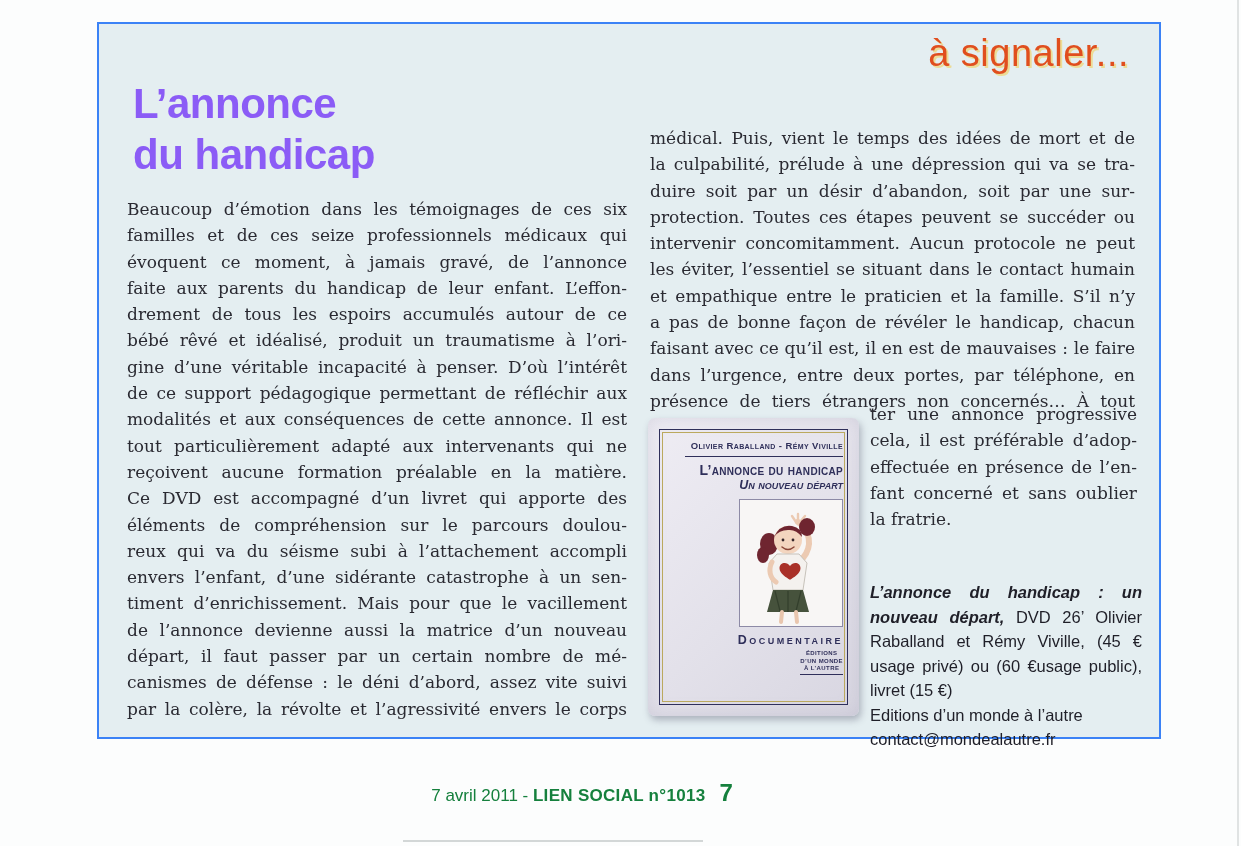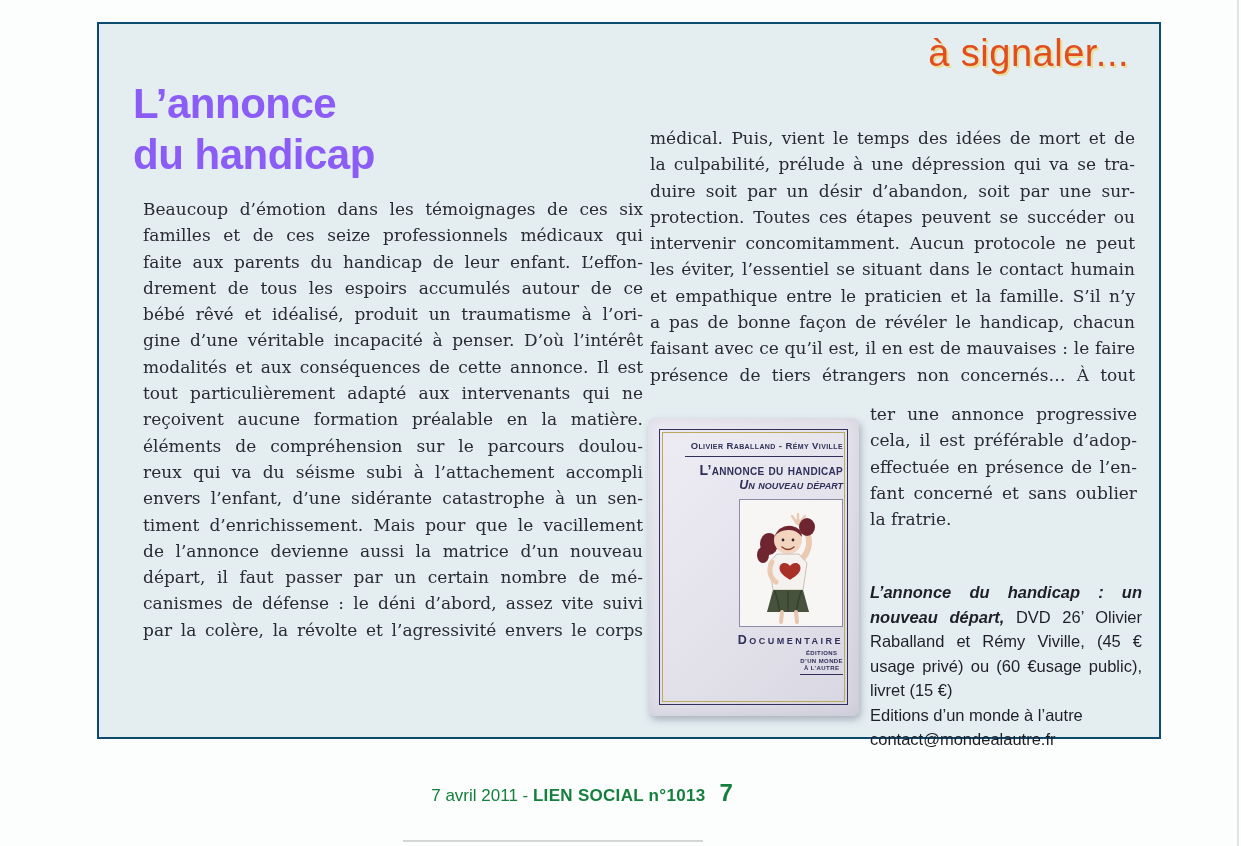--- a/index.html
+++ b/index.html
@@ -9,39 +9,39 @@
     background:#fcfdfd;
     overflow:hidden;
     font-family:"Liberation Sans", sans-serif;
   }
 
   
   .scan-page {
     position:absolute; left:97px; top:22px;
     width:1064px; height:717px;
     background:#e4eef1;
-    border:2px solid #0c4a6e;
+    border:2px solid #3b82f6;
   }
 
   .signaler {
     position:absolute; top:8px; right:30px;
     font-size:38px; font-weight:500; letter-spacing:0.5px;
     color:#e04e1e;
     text-shadow:2px 2px 0 rgba(246,198,40,0.45);
   }
 
   .article-title {
     position:absolute; left:34px; top:54px;
     font-size:42px; font-weight:600; letter-spacing:-0.5px;
     line-height:1.22; color:#8b5cf6;
   }
 
   
   .textcol { position:absolute; }
-  .col-left  { left:44px;  top:172px; width:500px; }
+  .col-left  { left:28px;  top:172px; width:500px; }
   .col-right { left:551px; top:101px; width:485px; }
   .wrap-text { left:771px; top:377px; width:267px; }
 
   .jline {
     font-family:"DejaVu Serif", serif;
     font-size:17px; line-height:26.3px; height:26.3px;
     color:#2a2a32;
     text-align:justify; text-align-last:justify;
     overflow:hidden;
   }
@@ -115,47 +115,51 @@
 
 <div class="scan-page">
 
   <div class="signaler">à signaler...</div>
 
   <h1 class="article-title"><span>L’annonce</span><br><span>du handicap</span></h1>
 
   <div class="textcol col-left">
       <div class="jline">Beaucoup d’émotion dans les témoignages de ces six</div>
       <div class="jline">familles et de ces seize professionnels médicaux qui</div>
+      <div class="jline">évoquent ce moment, à jamais gravé, de l’annonce</div>
       <div class="jline">faite aux parents du handicap de leur enfant. L’effon-</div>
       <div class="jline">drement de tous les espoirs accumulés autour de ce</div>
       <div class="jline">bébé rêvé et idéalisé, produit un traumatisme à l’ori-</div>
       <div class="jline">gine d’une véritable incapacité à penser. D’où l’intérêt</div>
+      <div class="jline">de ce support pédagogique permettant de réfléchir aux</div>
       <div class="jline">modalités et aux conséquences de cette annonce. Il est</div>
       <div class="jline">tout particulièrement adapté aux intervenants qui ne</div>
       <div class="jline">reçoivent aucune formation préalable en la matière.</div>
+      <div class="jline">Ce DVD est accompagné d’un livret qui apporte des</div>
       <div class="jline">éléments de compréhension sur le parcours doulou-</div>
       <div class="jline">reux qui va du séisme subi à l’attachement accompli</div>
       <div class="jline">envers l’enfant, d’une sidérante catastrophe à un sen-</div>
       <div class="jline">timent d’enrichissement. Mais pour que le vacillement</div>
       <div class="jline">de l’annonce devienne aussi la matrice d’un nouveau</div>
       <div class="jline">départ, il faut passer par un certain nombre de mé-</div>
       <div class="jline">canismes de défense : le déni d’abord, assez vite suivi</div>
       <div class="jline">par la colère, la révolte et l’agressivité envers le corps</div>
     </div>
 
   <div class="textcol col-right">
       <div class="jline">médical. Puis, vient le temps des idées de mort et de</div>
       <div class="jline">la culpabilité, prélude à une dépression qui va se tra-</div>
       <div class="jline">duire soit par un désir d’abandon, soit par une sur-</div>
       <div class="jline">protection. Toutes ces étapes peuvent se succéder ou</div>
       <div class="jline">intervenir concomitamment. Aucun protocole ne peut</div>
       <div class="jline">les éviter, l’essentiel se situant dans le contact humain</div>
       <div class="jline">et empathique entre le praticien et la famille. S’il n’y</div>
       <div class="jline">a pas de bonne façon de révéler le handicap, chacun</div>
       <div class="jline">faisant avec ce qu’il est, il en est de mauvaises : le faire</div>
+      <div class="jline">dans l’urgence, entre deux portes, par téléphone, en</div>
       <div class="jline">présence de tiers étrangers non concernés… À tout</div>
     </div>
 
   <div class="textcol wrap-text">
       <div class="jline">ter une annonce progressive</div>
       <div class="jline">cela, il est préférable d’adop-</div>
       <div class="jline">effectuée en présence de l’en-</div>
       <div class="jline">fant concerné et sans oublier</div>
       <div class="jline">la fratrie.</div>
     </div>

